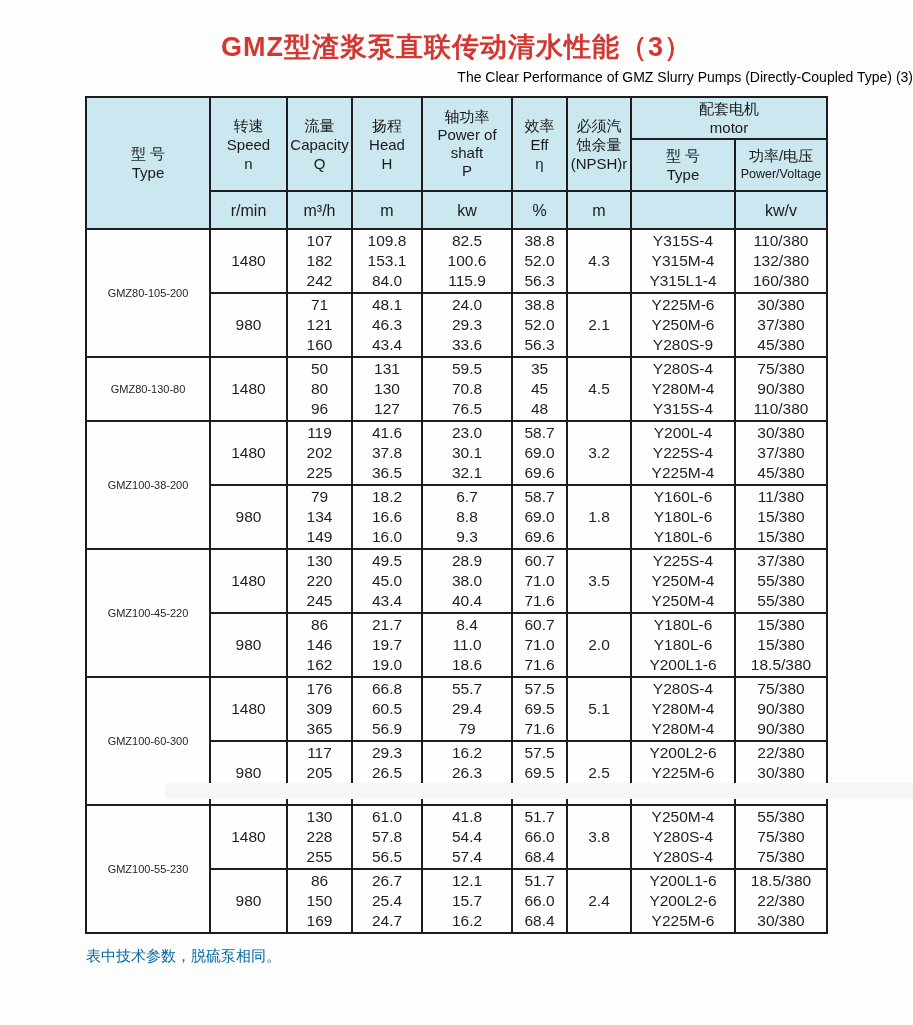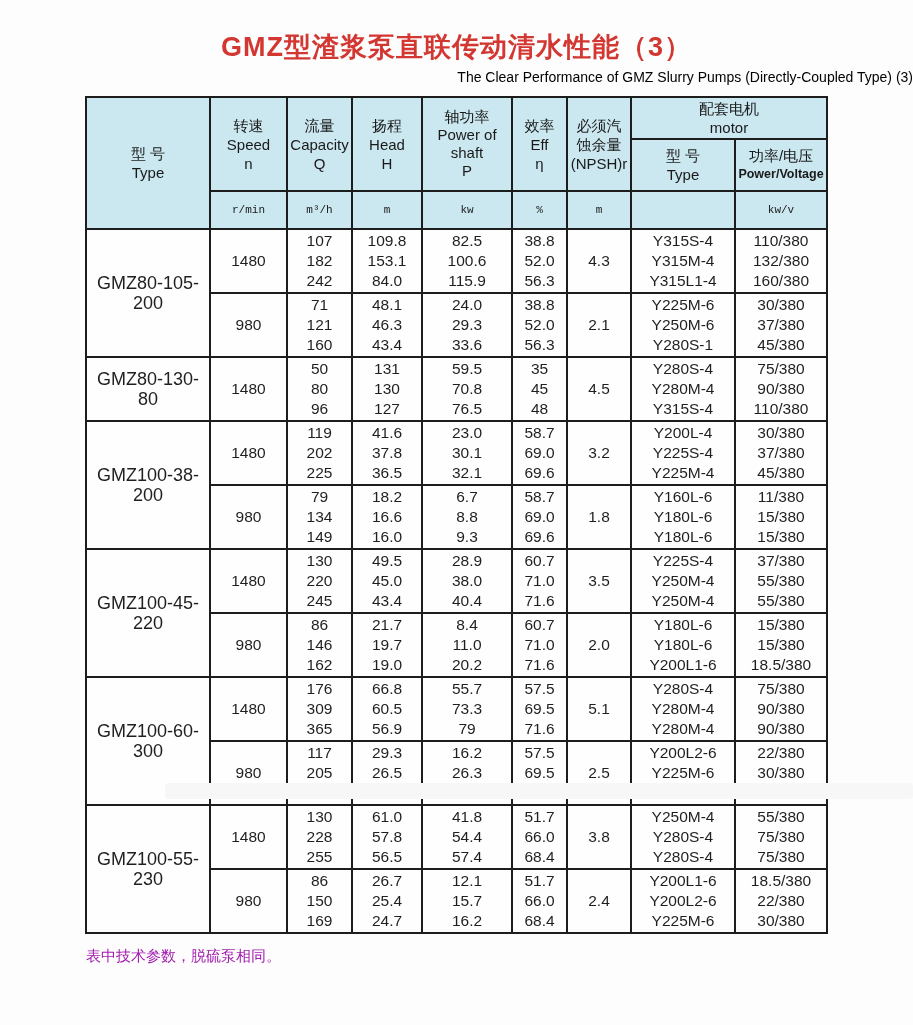--- a/index.html
+++ b/index.html
@@ -41,39 +41,39 @@
     padding: 1px 0;
     font-weight: normal;
     overflow: hidden;
   }
   thead th {
     background: #cbe7f0;
     font-size: 15px;
     line-height: 19px;
   }
   thead .shaft-hdr { line-height: 18px; margin-left: 40px; }
-  thead .small-en { font-size: 12.5px; font-weight: bold; }
-  tr.units-row th { height: 38px; font-size: 11px; font-family: Liberation Mono, monospace; }
+  thead .small-en { font-size: 12.5px; }
+  tr.units-row th { height: 38px; font-size: 16px; }
   tr.hdr-row-1 { height: 40px; }
   tr.hdr-row-2 { height: 52px; }
 
   tbody tr { height: 63px; }
   tbody td {
     font-size: 15.5px;
     line-height: 20px;
     color: #1f1f1f;
   }
-  tbody td.model { font-size: 18px; padding: 4px 1px; }
+  tbody td.model { font-size: 11px; padding: 4px 1px; }
 
   .footnote {
     width: 741px;
     margin: 13px auto 0 auto;
     text-align: left;
     font-size: 15px;
-    color: #a21caf;
+    color: #0369a1;
   }
 
   .scan-artifact {
     position: absolute;
     left: 165px; right: 0; bottom: 4px;
     height: 16px;
     background: #f7f7f7;
     border-radius: 4px;
   }
 </style>
@@ -215,21 +215,21 @@
           </td>
           <td>
             <div>38.8</div>
             <div>52.0</div>
             <div>56.3</div>
           </td>
           <td>2.1</td>
           <td>
             <div>Y225M-6</div>
             <div>Y250M-6</div>
-            <div>Y280S-1</div>
+            <div>Y280S-9</div>
           </td>
           <td>
             <div>30/380</div>
             <div>37/380</div>
             <div>45/380</div>
           </td>
         </tr>
         <tr>
           <td rowspan="1" class="model">GMZ80-130-80</td>
           <td>1480</td>
@@ -377,21 +377,21 @@
             <div>162</div>
           </td>
           <td>
             <div>21.7</div>
             <div>19.7</div>
             <div>19.0</div>
           </td>
           <td>
             <div>8.4</div>
             <div>11.0</div>
-            <div>20.2</div>
+            <div>18.6</div>
           </td>
           <td>
             <div>60.7</div>
             <div>71.0</div>
             <div>71.6</div>
           </td>
           <td>2.0</td>
           <td>
             <div>Y180L-6</div>
             <div>Y180L-6</div>
@@ -411,21 +411,21 @@
             <div>309</div>
             <div>365</div>
           </td>
           <td>
             <div>66.8</div>
             <div>60.5</div>
             <div>56.9</div>
           </td>
           <td>
             <div>55.7</div>
-            <div>73.3</div>
+            <div>29.4</div>
             <div>79</div>
           </td>
           <td>
             <div>57.5</div>
             <div>69.5</div>
             <div>71.6</div>
           </td>
           <td>5.1</td>
           <td>
             <div>Y280S-4</div>

